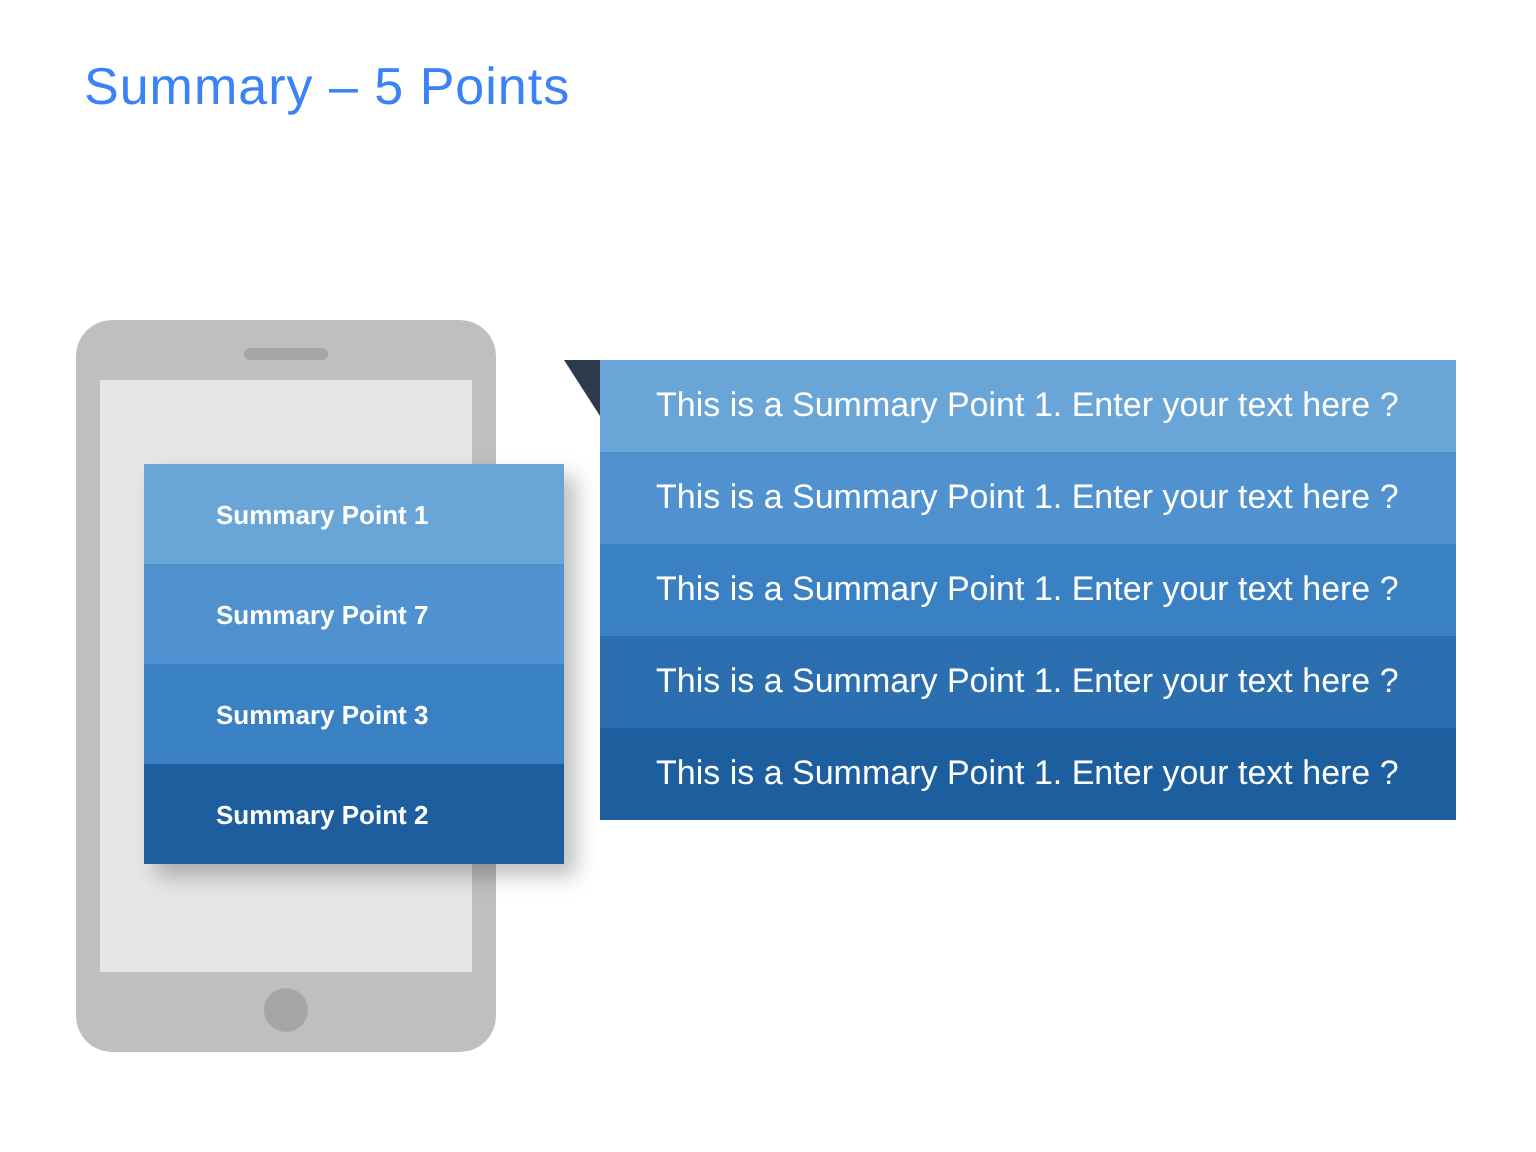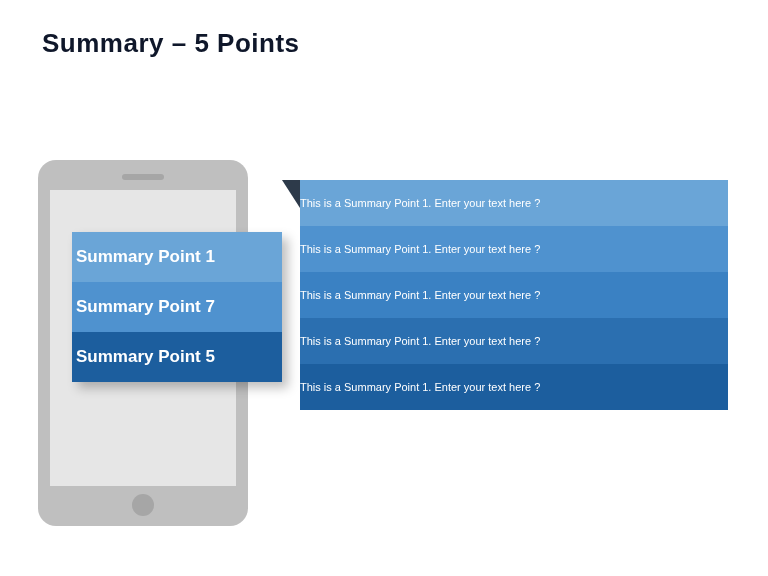--- a/index.html
+++ b/index.html
@@ -9,22 +9,22 @@
     background: #ffffff;
     font-family: Verdana, Geneva, sans-serif;
     position: relative;
     overflow: hidden;
   }
   .title {
     position: absolute;
     top: 28px;
     left: 42px;
     font-size: 26px;
-    font-weight: 700;
-    color: #0f172a;
+    font-weight: 400;
+    color: #3b82f6;
     letter-spacing: 0.5px;
   }
 
   
   .phone {
     position: absolute;
     top: 160px;
     left: 38px;
     width: 210px;
     height: 366px;
@@ -65,23 +65,23 @@
     position: absolute;
     top: 232px;
     left: 72px;
     width: 210px;
     box-shadow: 6px 6px 10px rgba(0,0,0,0.25);
   }
   .left-item {
     height: 50px;
     display: flex;
     align-items: center;
-    padding-left: 4px;
+    padding-left: 36px;
     color: #ffffff;
-    font-size: 17px;
+    font-size: 13px;
     font-weight: 700;
   }
 
   
   .right-panel {
     position: absolute;
     top: 180px;
     left: 300px;
     width: 428px;
   }
@@ -92,22 +92,23 @@
     left: -18px;
     width: 0;
     height: 0;
     border-left: 18px solid transparent;
     border-top: 28px solid #2d3a4a;
   }
   .right-item {
     height: 46px;
     display: flex;
     align-items: center;
+    padding-left: 28px;
     color: #ffffff;
-    font-size: 11px;
+    font-size: 17px;
     white-space: nowrap;
   }
 
   .c1 { background: #6aa5d7; }
   .c2 { background: #4f92cf; }
   .c3 { background: #3a81c3; }
   .c4 { background: #2b6fb0; }
   .c5 { background: #1c5e9e; }
 </style>
 </head>
@@ -117,21 +118,22 @@
 
 <div class="phone">
   <div class="phone-speaker"></div>
   <div class="phone-screen"></div>
   <div class="phone-home"></div>
 </div>
 
 <div class="left-stack">
   <div class="left-item c1">Summary Point 1</div>
   <div class="left-item c2">Summary Point 7</div>
-  <div class="left-item c5">Summary Point 5</div>
+  <div class="left-item c3">Summary Point 3</div>
+  <div class="left-item c5">Summary Point 2</div>
 </div>
 
 <div class="right-panel">
   <div class="fold"></div>
   <div class="right-item c1">This is a Summary Point 1. Enter your text here ?</div>
   <div class="right-item c2">This is a Summary Point 1. Enter your text here ?</div>
   <div class="right-item c3">This is a Summary Point 1. Enter your text here ?</div>
   <div class="right-item c4">This is a Summary Point 1. Enter your text here ?</div>
   <div class="right-item c5">This is a Summary Point 1. Enter your text here ?</div>
 </div>

